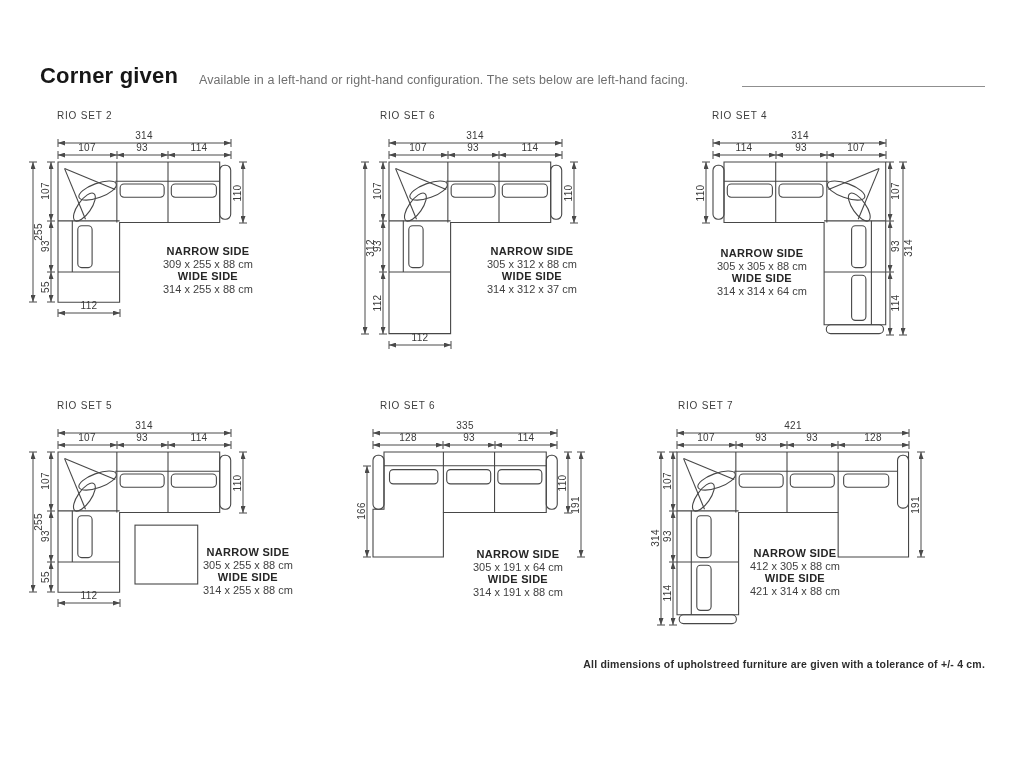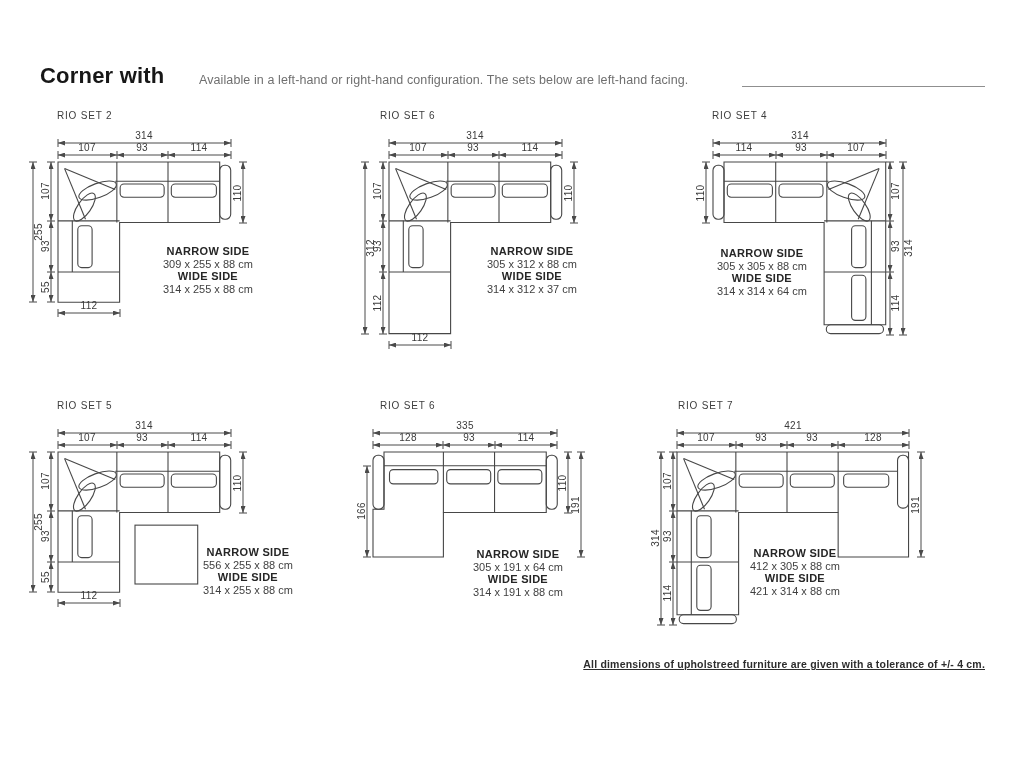--- a/index.html
+++ b/index.html
@@ -4,21 +4,21 @@
 <style>
   html,body{margin:0;padding:0;}
   body{width:1024px;height:768px;background:#ffffff;position:relative;overflow:hidden;
        font-family:"Liberation Sans",sans-serif;color:#2e2e2e;}
   .hdr-title{position:absolute;left:40px;top:63px;font-size:22px;font-weight:800;
        color:#171717;letter-spacing:.2px;}
   .hdr-sub{position:absolute;left:199px;top:73px;font-size:12.5px;color:#6f6f6f;letter-spacing:.1px;}
   .hdr-rule{position:absolute;left:742px;top:86px;width:243px;height:0;
        border-top:1.6px solid #8f8f8f;}
   .footer-note{position:absolute;right:39px;top:658px;font-size:10.5px;font-weight:700;
-       color:#2d2d2d;letter-spacing:.2px;text-decoration:underline;}
+       color:#2d2d2d;letter-spacing:.2px;}
   .panel{position:absolute;}
   .panel-title{position:absolute;top:5px;font-size:10px;color:#3d3d3d;letter-spacing:.8px;white-space:nowrap;}
   .panel svg{position:absolute;left:0;top:0;}
   .specs{position:absolute;font-size:11px;line-height:12.5px;color:#3f3f3f;white-space:nowrap;}
   .specs .b{font-weight:700;color:#262626;letter-spacing:.3px;text-align:center;}
   .sofa path,.sofa rect,.sofa ellipse{stroke:#474747;stroke-width:2;fill:none;}
   .dl{stroke:#4a4a4a;stroke-width:1;fill:none;}
   .dla{marker-start:url(#arr);marker-end:url(#arr);}
   text.dt{font-family:"Liberation Sans",sans-serif;font-size:10px;fill:#3b3b3b;
        text-anchor:middle;letter-spacing:.3px;}
@@ -27,21 +27,21 @@
 <body>
 
 <svg width="0" height="0" style="position:absolute">
   <defs>
     <marker id="arr" viewBox="0 0 7 5" markerWidth="7" markerHeight="5" refX="7" refY="2.5" orient="auto-start-reverse">
       <path d="M0 0 L7 2.5 L0 5 Z" fill="#4a4a4a"></path>
     </marker>
   </defs>
 </svg>
 
-<div class="hdr-title">Corner with</div>
+<div class="hdr-title">Corner given</div>
 <div class="hdr-sub">Available in a left-hand or right-hand configuration. The sets below are left-hand facing.</div>
 <div class="hdr-rule"></div>
 
 <div class="panel" style="left:28px;top:105px;width:320px;height:290px">
   <div class="panel-title" style="left:29px">RIO SET 2</div>
   <svg width="320" height="290" viewBox="0 0 320 290">
     <g class="sofa">
       <g transform="translate(30,57) scale(0.55)">
         <path d="M0 0 H294 V110 H112 V255 H0 Z"></path>
         <rect x="294" y="6" width="20" height="98" rx="9"></rect>
@@ -261,21 +261,21 @@
       <text class="dt" x="213" y="88" transform="rotate(-90 213 88)">110</text>
       <text class="dt" x="21" y="86" transform="rotate(-90 21 86)">107</text>
       <text class="dt" x="21" y="141" transform="rotate(-90 21 141)">93</text>
       <text class="dt" x="21" y="182" transform="rotate(-90 21 182)">55</text>
       <text class="dt" x="14" y="127" transform="rotate(-90 14 127)">255</text>
       <text class="dt" x="61" y="204">112</text>
     </g>
   </svg>
   <div class="specs" style="left:175px;top:151px">
     <div class="b">NARROW SIDE</div>
-    <div>556 x 255 x 88 cm</div>
+    <div>305 x 255 x 88 cm</div>
     <div class="b">WIDE SIDE</div>
     <div>314 x 255 x 88 cm</div>
   </div>
 </div>
 
 <div class="panel" style="left:355px;top:395px;width:330px;height:290px">
   <div class="panel-title" style="left:25px">RIO SET 6</div>
   <svg width="330" height="290" viewBox="0 0 330 290">
     <g class="sofa">
       <g transform="translate(18,57) scale(0.55)">

